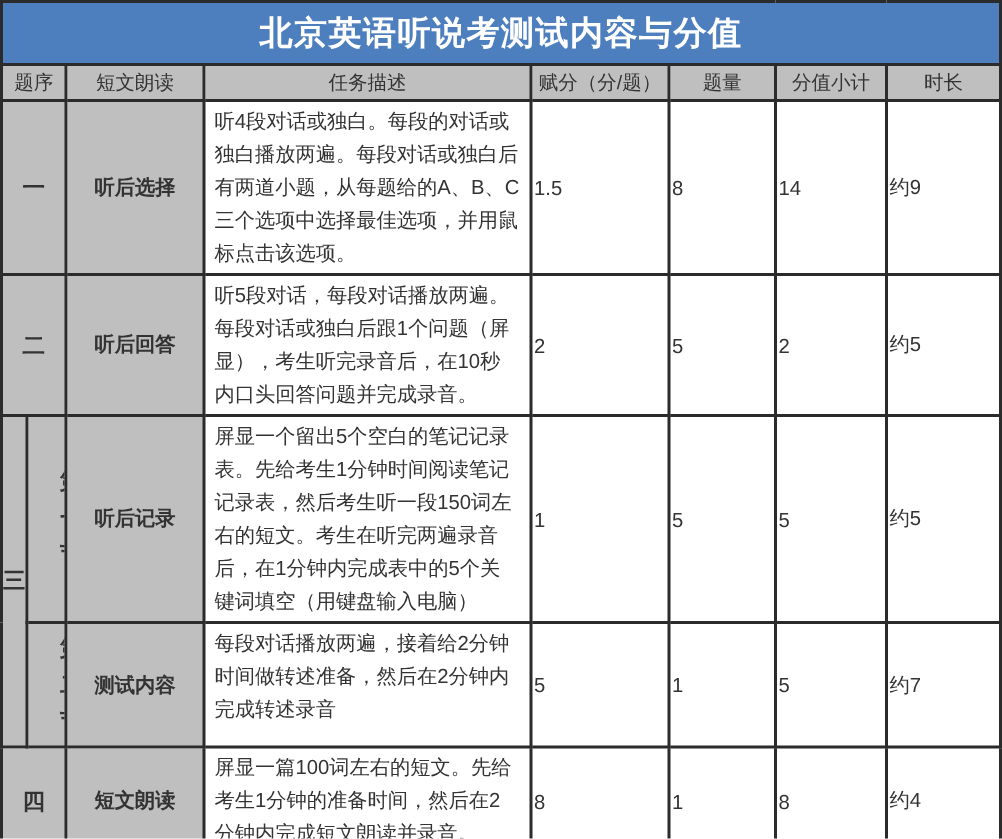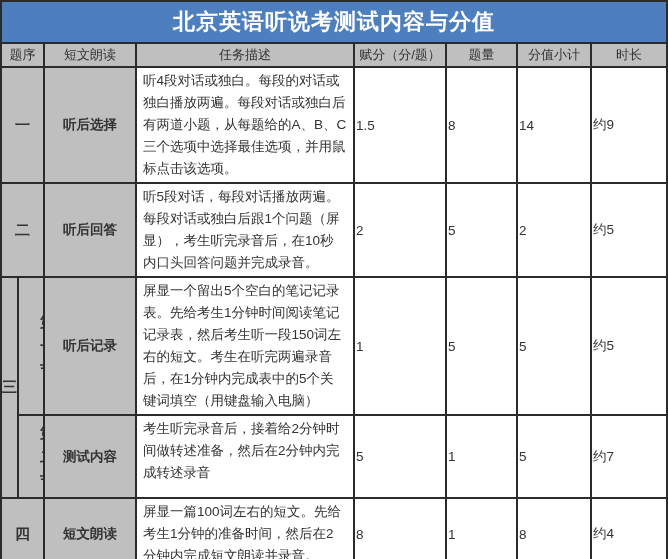--- a/index.html
+++ b/index.html
@@ -152,21 +152,21 @@
       <td class="task">屏显一个留出5个空白的笔记记录表。先给考生1分钟时间阅读笔记记录表，然后考生听一段150词左右的短文。考生在听完两遍录音后，在1分钟内完成表中的5个关键词填空（用键盘输入电脑）</td>
       <td class="num">1</td>
       <td class="num">5</td>
       <td class="num">5</td>
       <td class="num">约5</td>
     </tr>
 
     <tr class="r4">
       <td class="section">第二节</td>
       <td class="content">测试内容</td>
-      <td class="task">考生听完录音后，接着给2分钟时间做转述准备，然后在2分钟内完成转述录音</td>
+      <td class="task">每段对话播放两遍，接着给2分钟时间做转述准备，然后在2分钟内完成转述录音</td>
       <td class="num">5</td>
       <td class="num">1</td>
       <td class="num">5</td>
       <td class="num">约7</td>
     </tr>
 
     <tr class="r5">
       <td class="seq" colspan="2">四</td>
       <td class="content">短文朗读</td>
       <td class="task">屏显一篇100词左右的短文。先给考生1分钟的准备时间，然后在2分钟内完成短文朗读并录音。</td>

